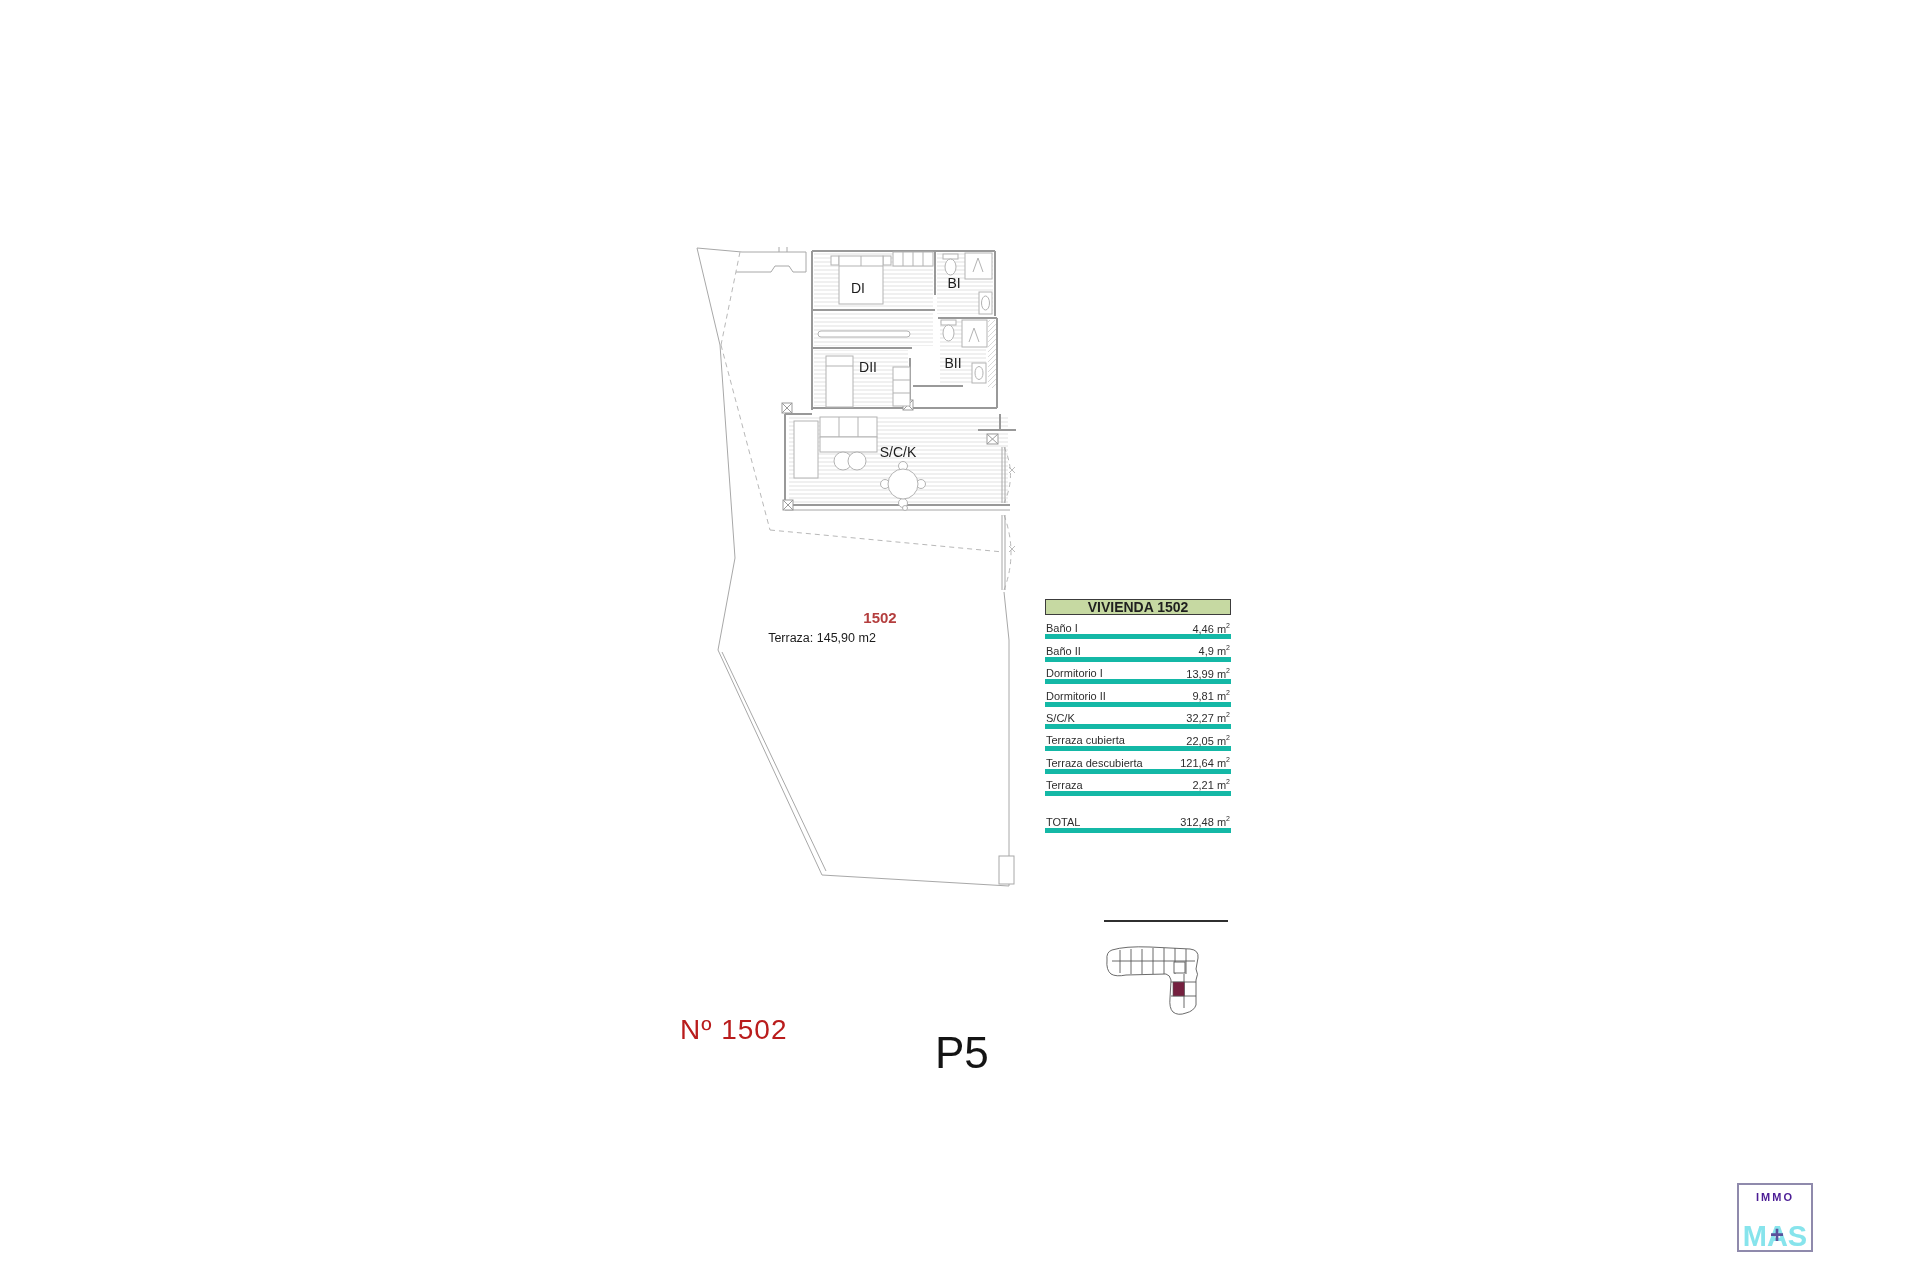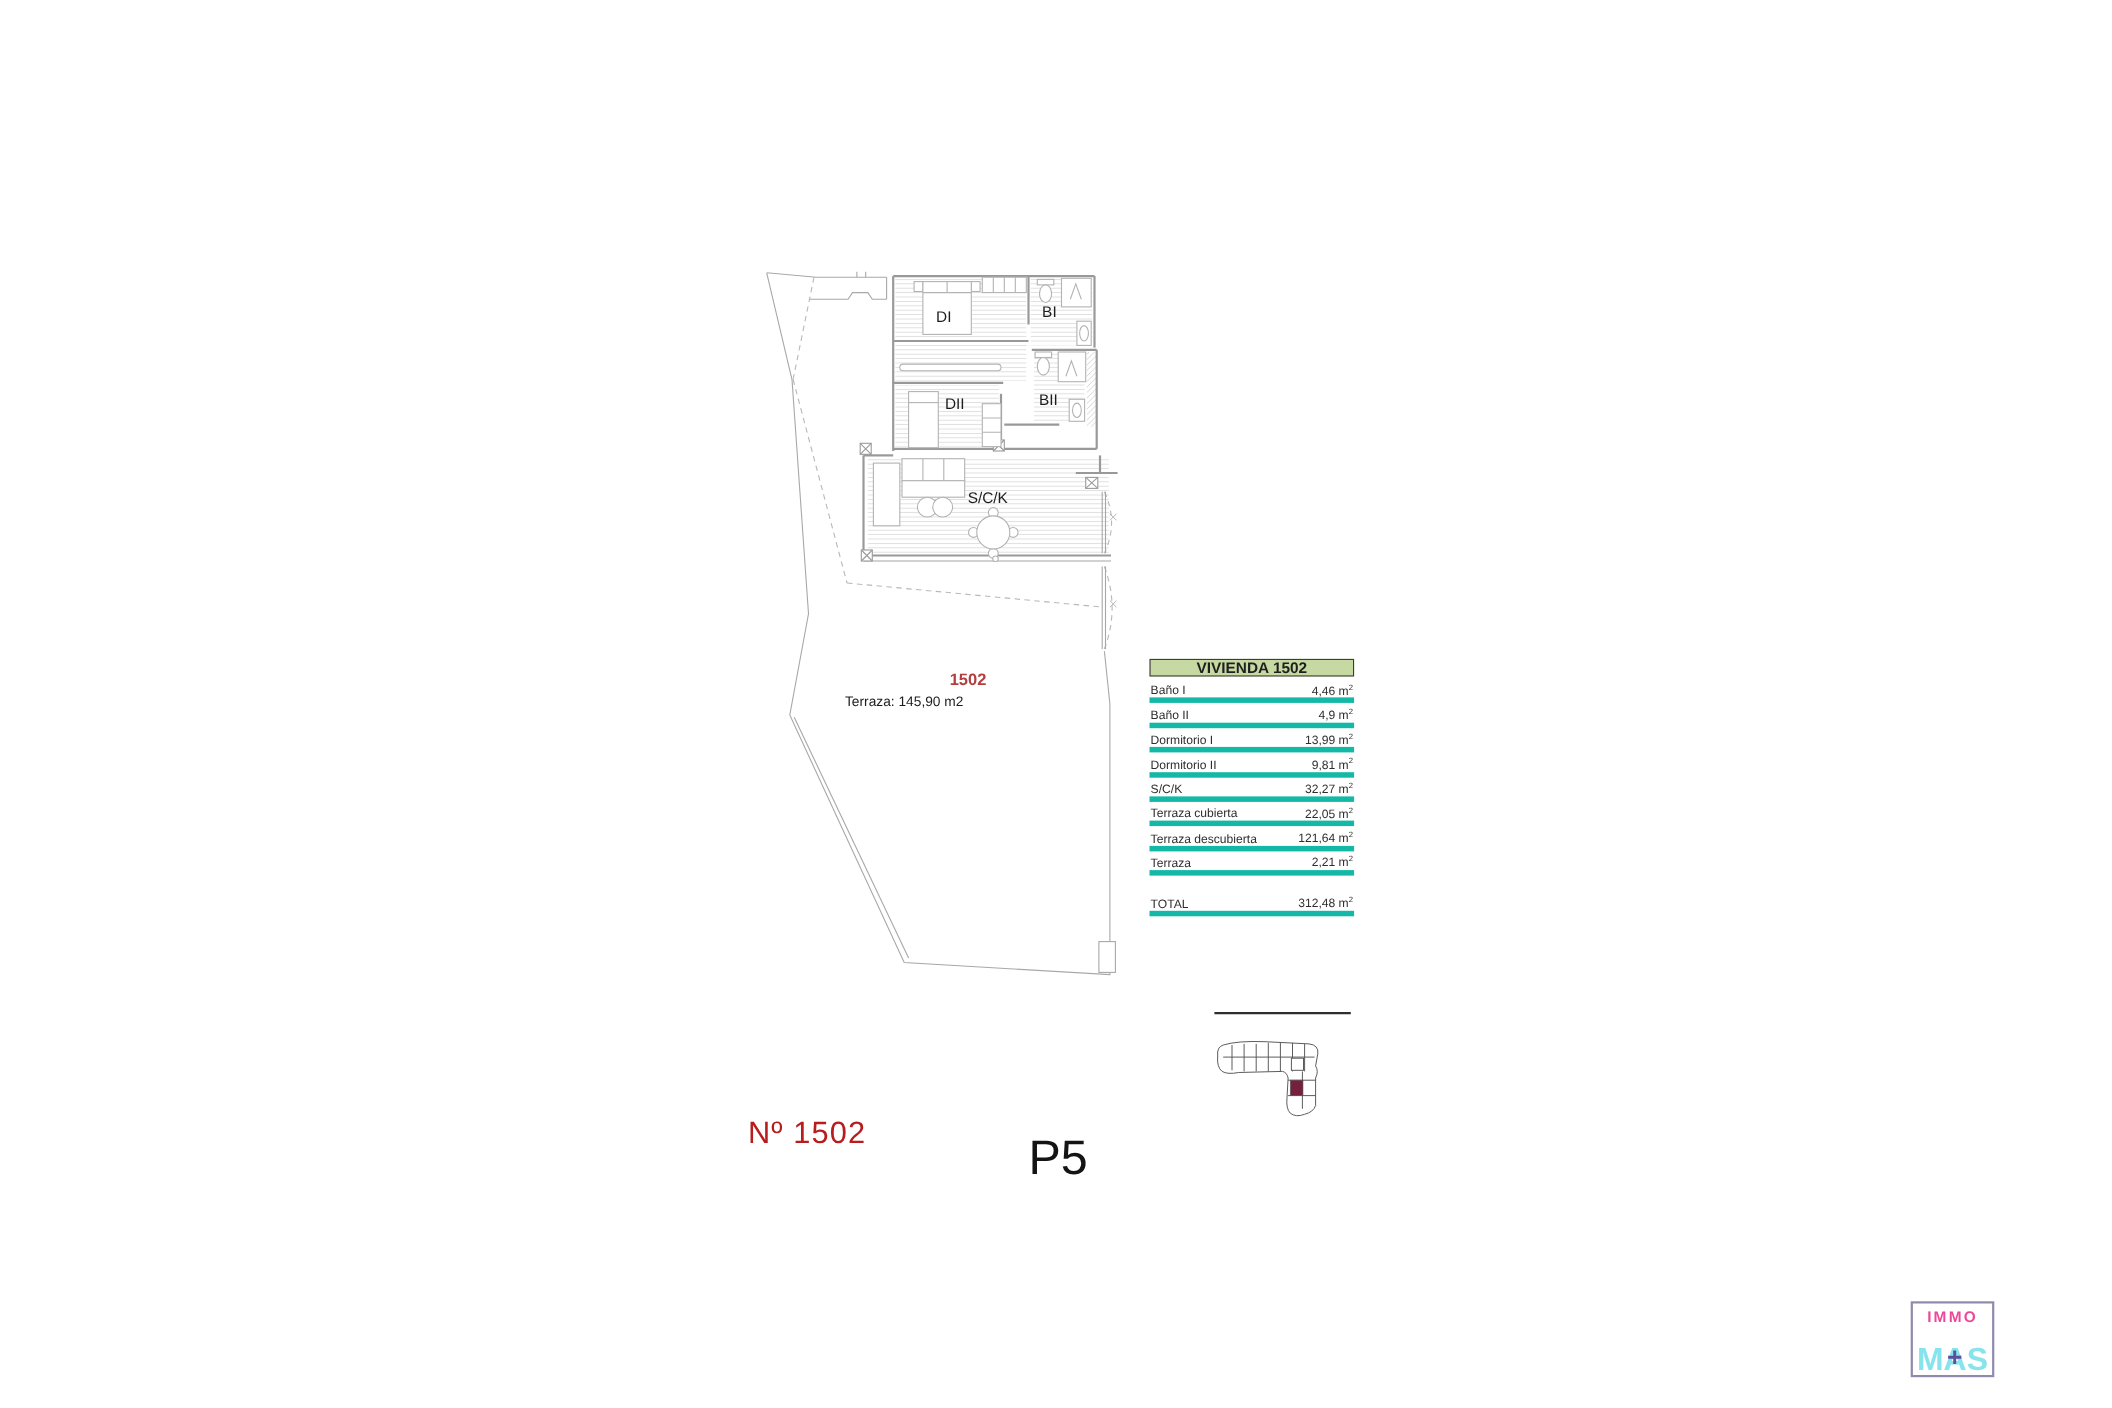--- a/index.html
+++ b/index.html
@@ -35,22 +35,22 @@
   }
   .footer-floor{
     position:absolute;left:935px;top:992px;font-size:44px;color:#141414;margin-top:36px;
   }
   
   .logo{
     position:absolute;left:1737px;top:1183px;width:76px;height:69px;
     border:2px solid #8f8aac;box-sizing:border-box;text-align:center;
   }
   .logo .l1{
-    margin-top:5px;font-weight:700;font-size:14px;letter-spacing:2px;
-    color:#ec4899;line-height:15px;
+    margin-top:5px;font-weight:700;font-size:11px;letter-spacing:2px;
+    color:#4c1d95;line-height:15px;
   }
   .logo .l2{
     font-weight:700;font-size:29px;letter-spacing:0px;
     color:#87e4ec;line-height:29px;margin-top:17px;
   }
   .logo .lplus{
     position:absolute;left:31px;top:36px;font-size:24px;font-weight:700;
     color:#5a509b;
   }
 </style>

